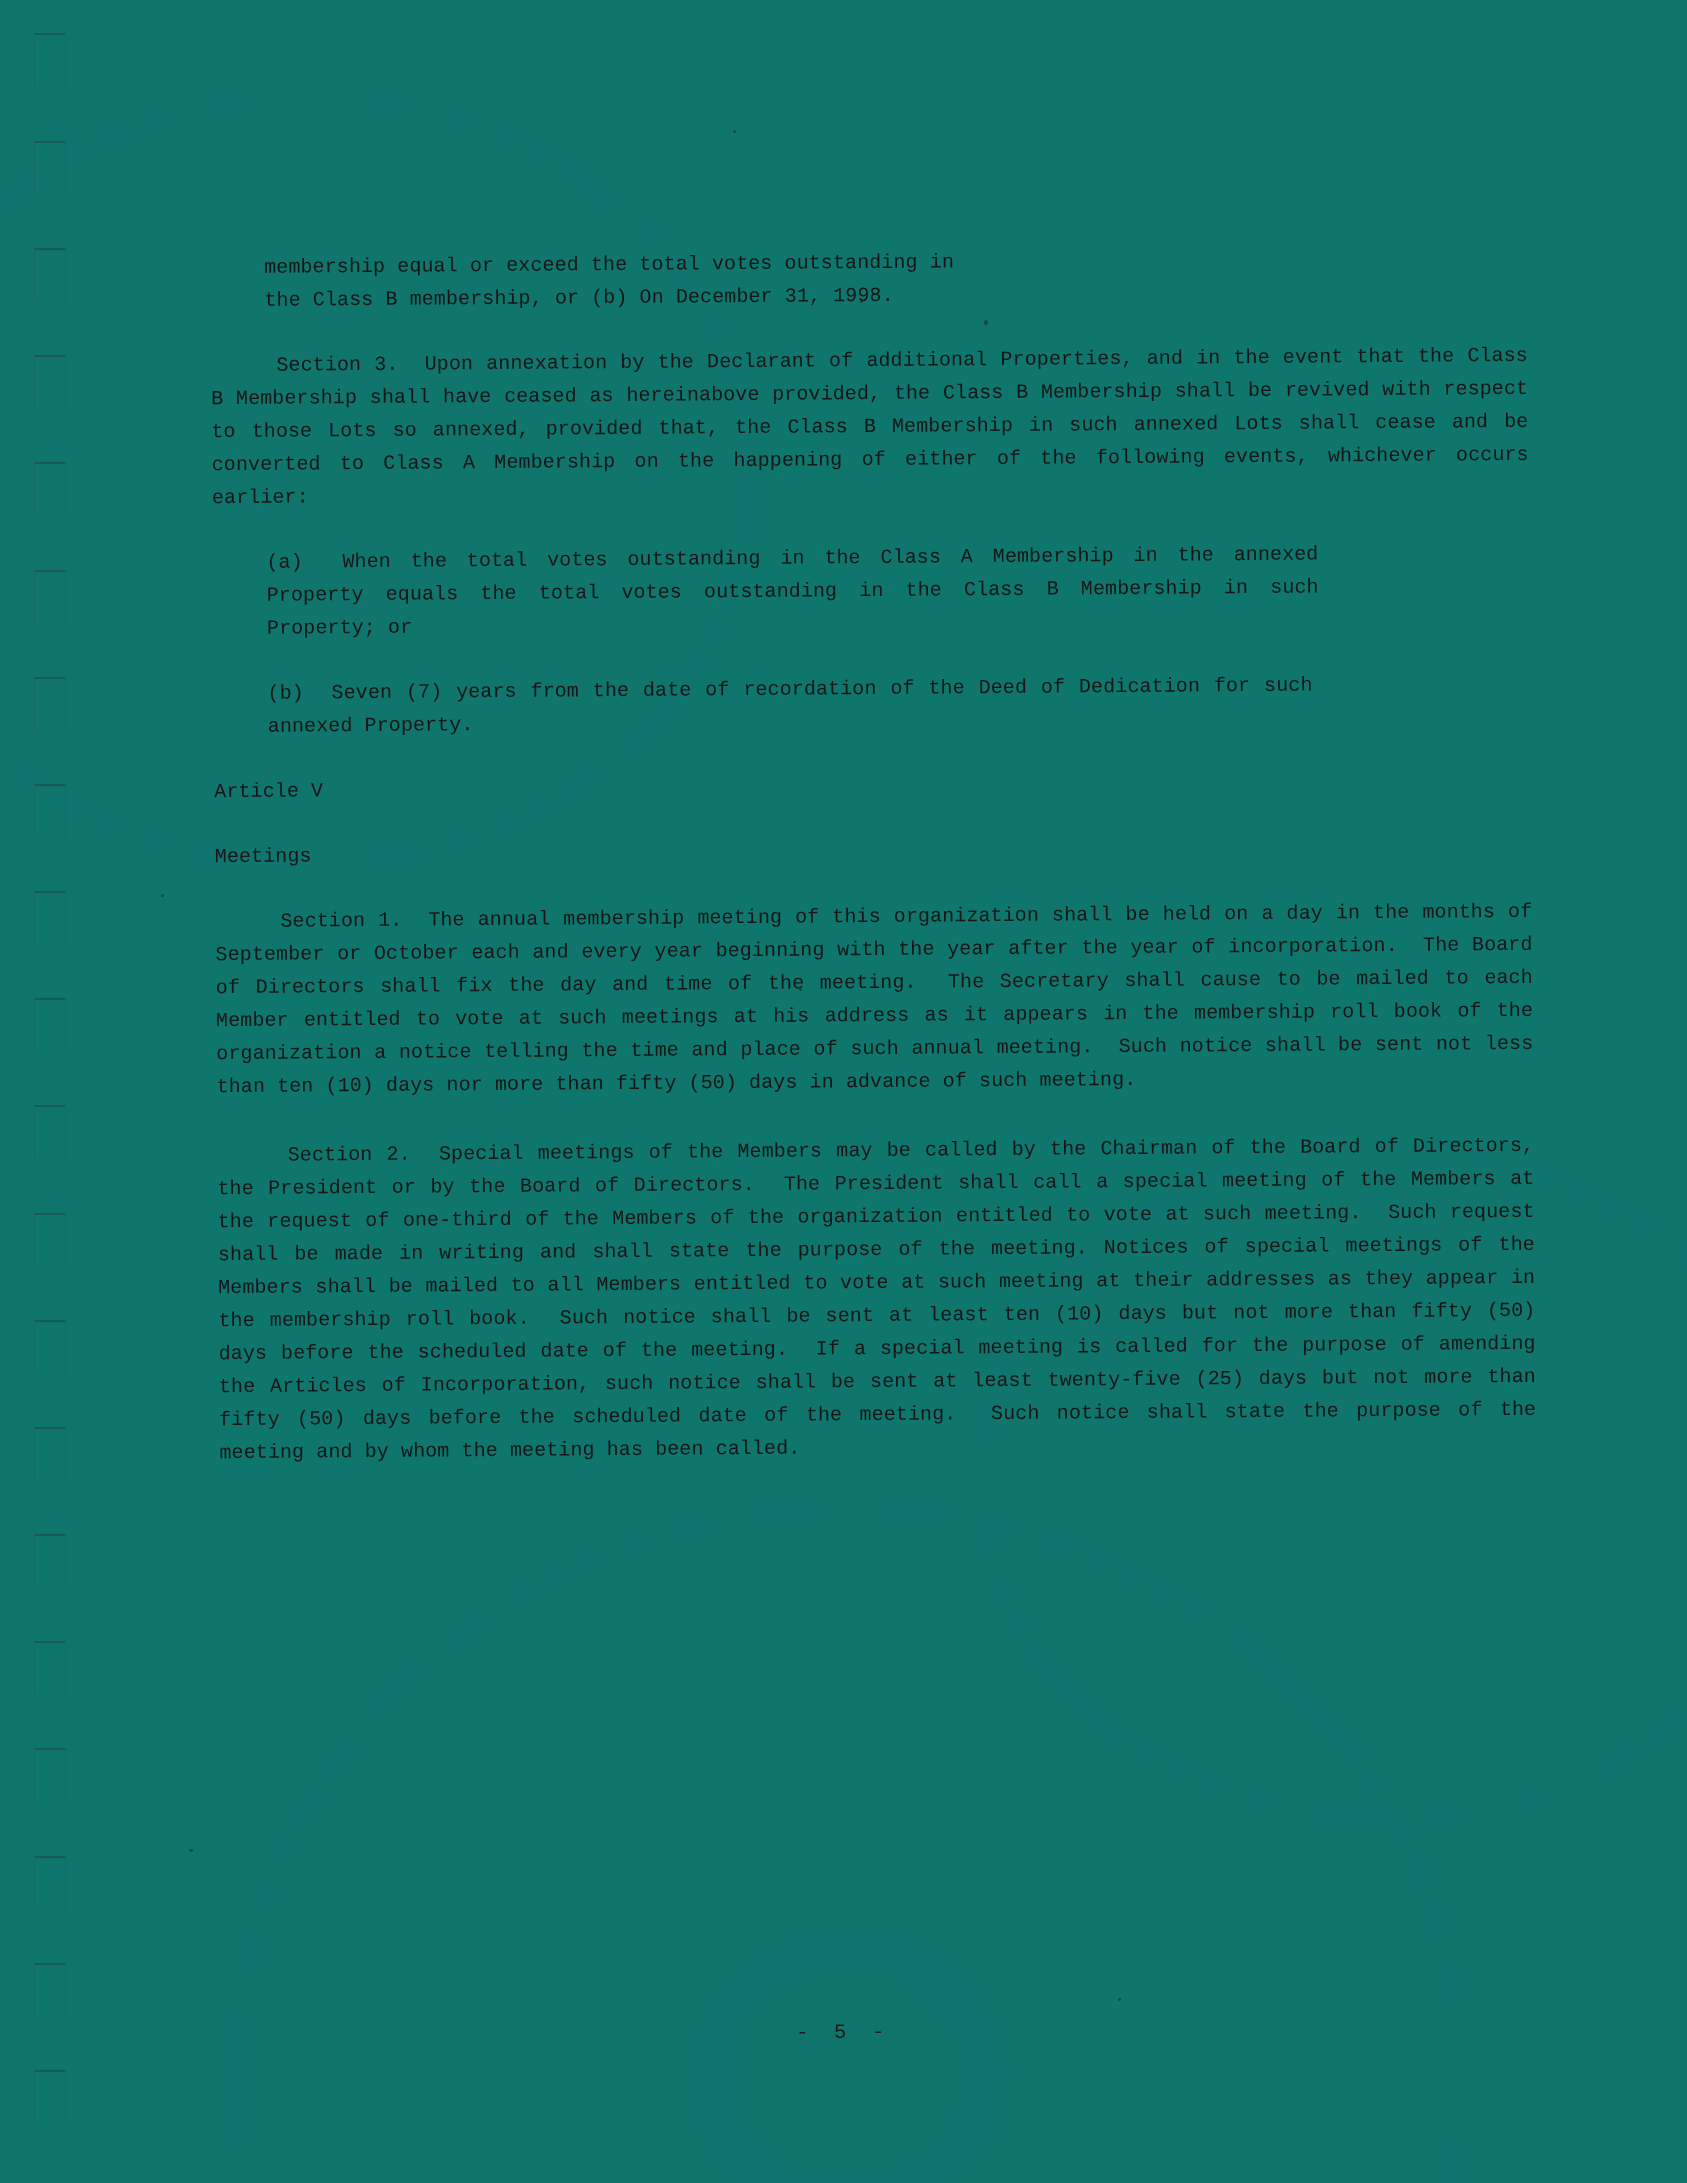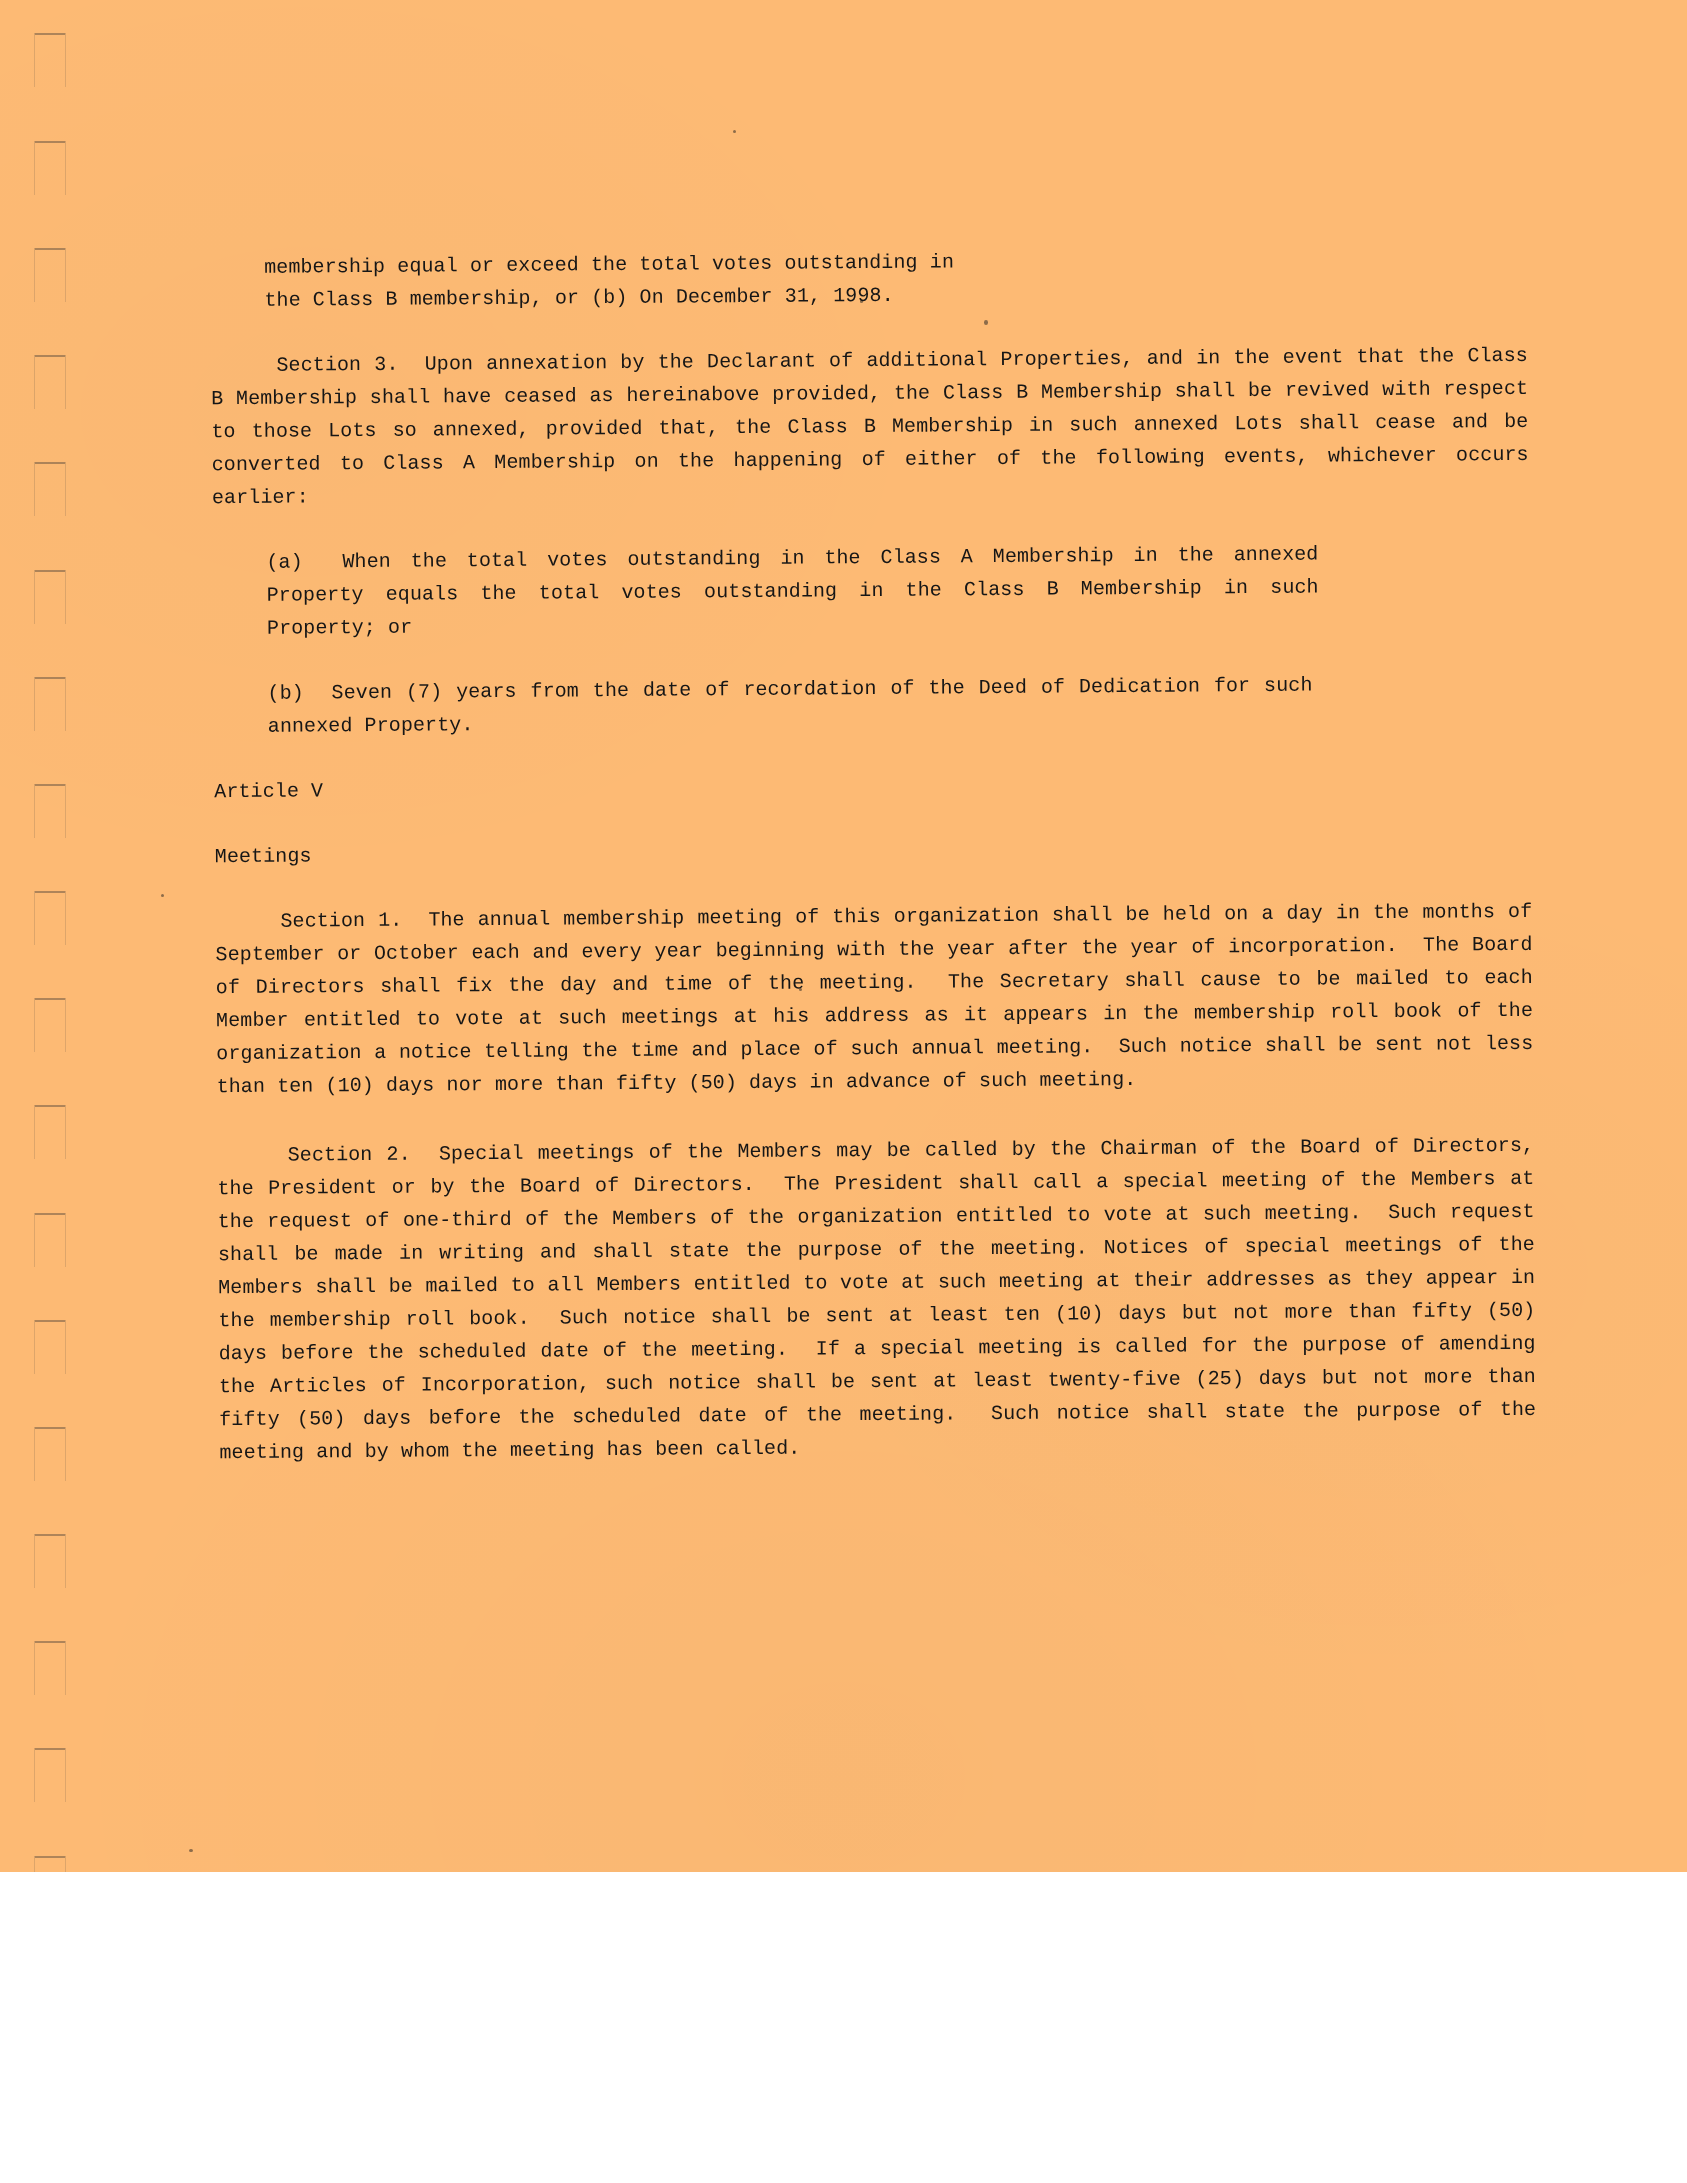--- a/index.html
+++ b/index.html
@@ -8,22 +8,22 @@
     background: #ffffff;
   }
   body {
     font-family: "Liberation Mono", "DejaVu Sans Mono", monospace;
   }
 
   
   #page {
     position: relative;
     width: 1687px;
-    height: 1872px;
-    background: #fdba74;
+    height: 2183px;
+    background: #0f766e;
     overflow: hidden;
   }
 
   
   #paper-grain {
     position: absolute;
     inset: 0;
     background:
       radial-gradient(ellipse 60% 40% at 18% 22%, rgba(0,0,0,0.012), rgba(0,0,0,0) 70%),
       radial-gradient(ellipse 55% 35% at 82% 68%, rgba(0,0,0,0.010), rgba(0,0,0,0) 70%),

